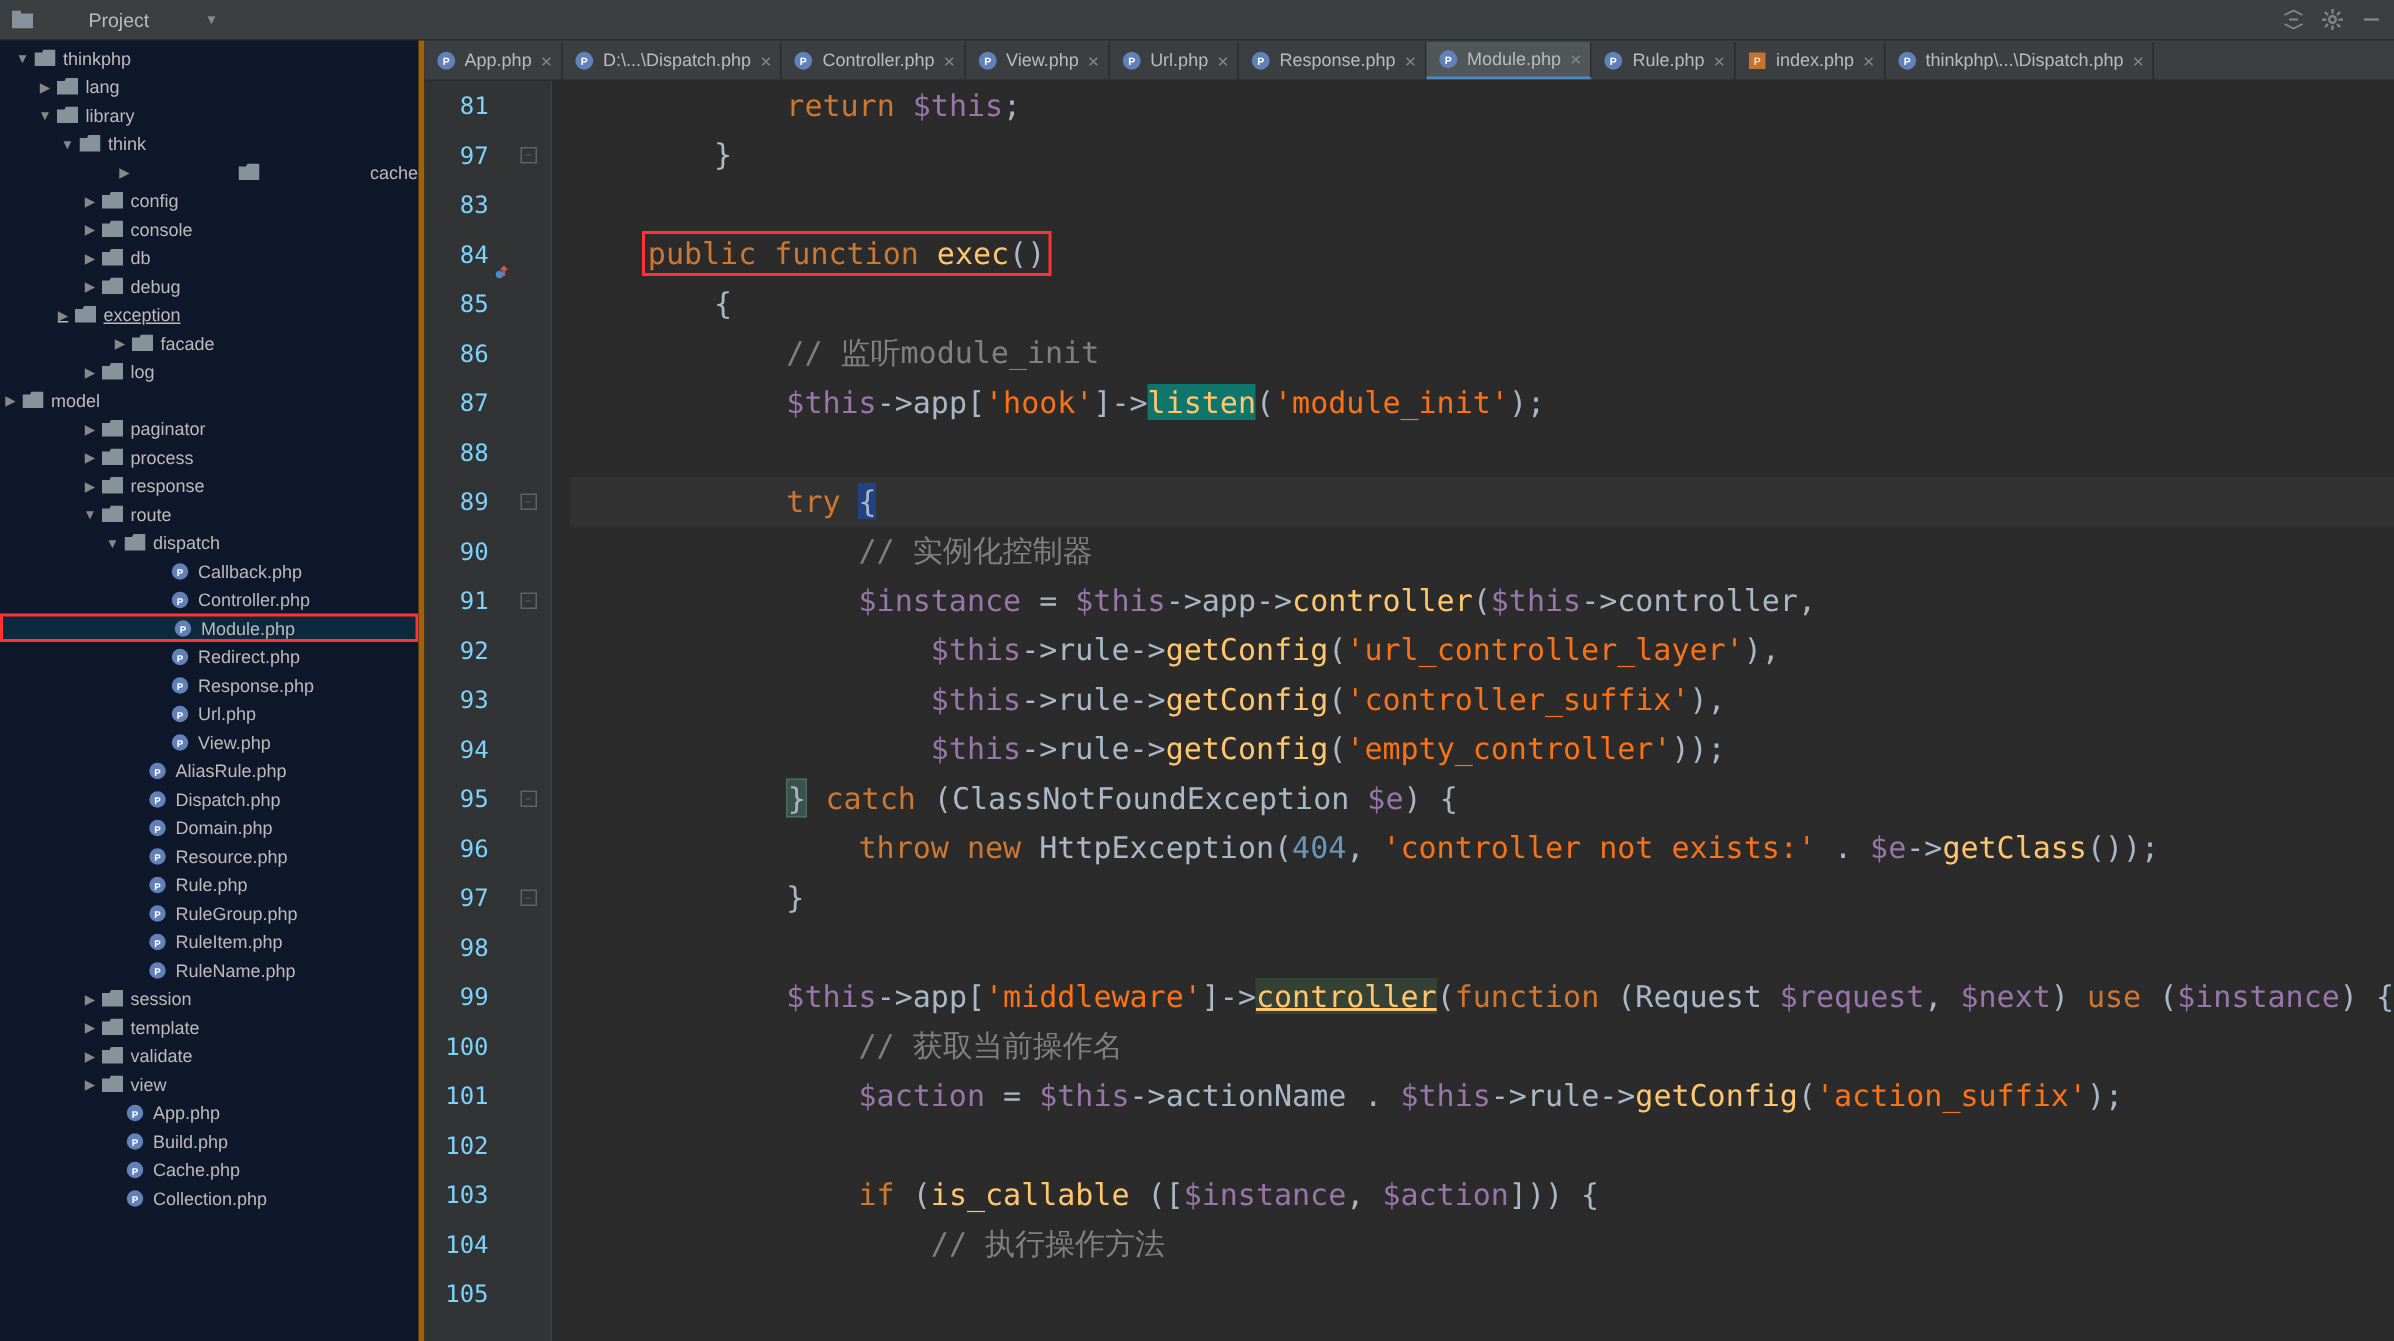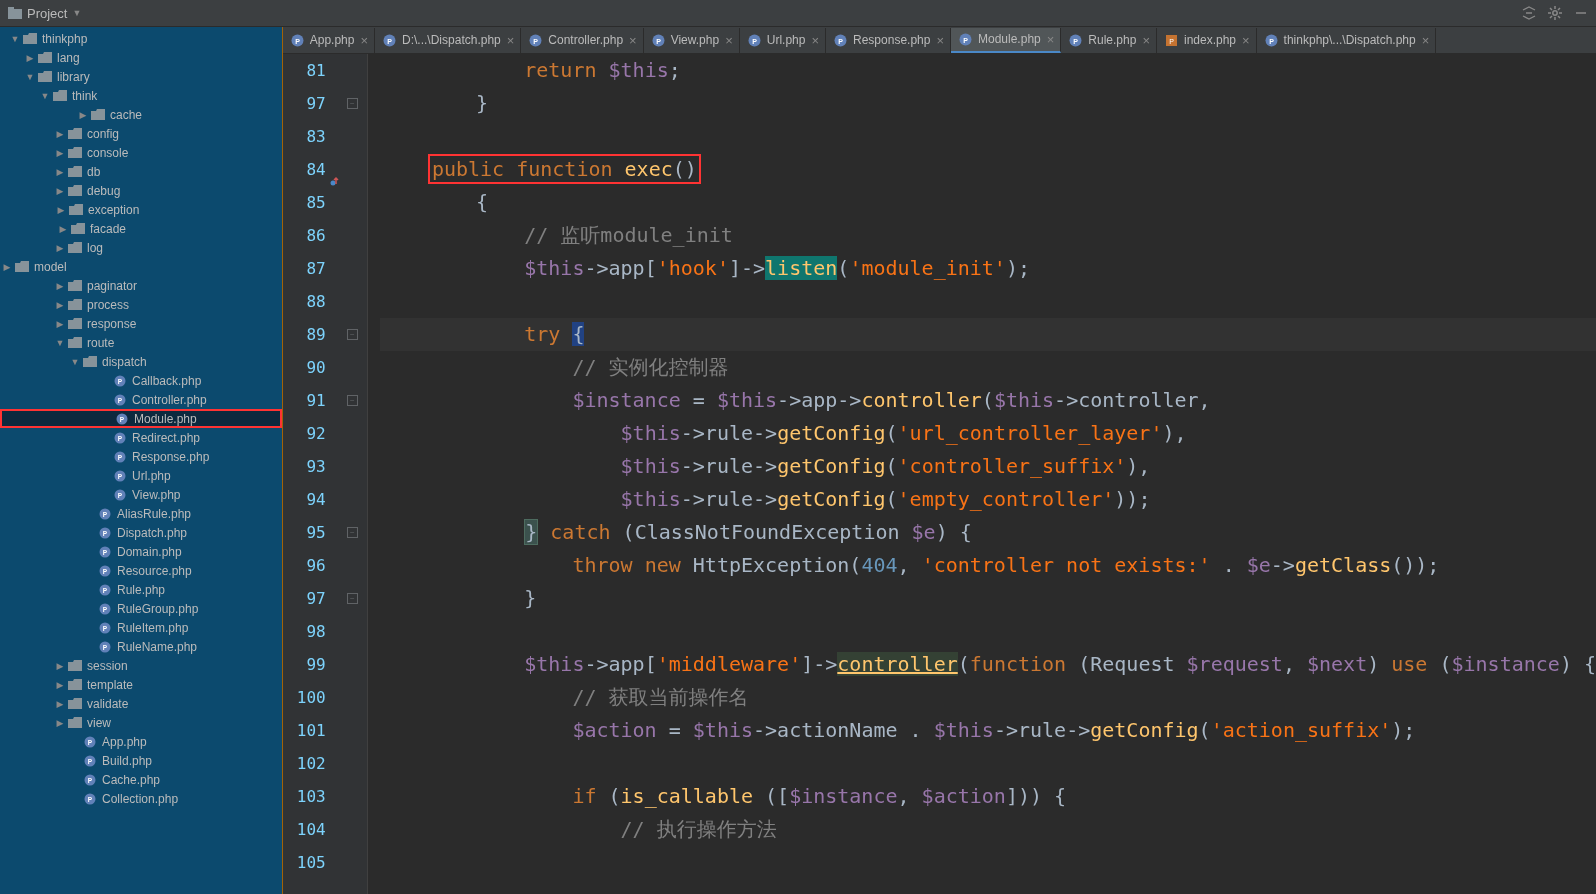--- a/index.html
+++ b/index.html
@@ -19,30 +19,31 @@
   display: flex;
   align-items: center;
 }
 .project-label {
   display: flex;
   align-items: center;
   padding: 0 8px;
   color: #bbbbbb;
   height: 100%;
   cursor: pointer;
+  gap: 32px;
 }
 .project-label svg { margin-right: 5px; }
 .dropdown-arrow { margin-left: 5px; font-size: 9px; color: #888; }
 .top-spacer { flex: 1; }
 .top-icon { width: 22px; height: 22px; display: flex; align-items: center; justify-content: center; color: #888; margin-right: 4px; cursor: pointer; }
 .main-area { display: flex; height: calc(100% - 27px); }
 .sidebar {
   width: 285px;
-  background: #0c4a6e;
-  border-right: 1px solid #a16207;
+  background: #0f172a;
+  border-right: 4px solid #a16207;
   overflow-y: auto;
   padding-top: 2px;
 }
 .tree-item {
   display: flex;
   align-items: center;
   height: 19px;
   padding-left: 0;
   color: #bbbbbb;
   cursor: pointer;
@@ -206,21 +207,21 @@
       </div>
       <div class="tree-item" style="padding-left: 38px;">
         <span class="tree-arrow expanded"></span>
         <span class="folder-icon">
           <svg viewBox="0 0 14 12">
             <path d="M0 2 L5 2 L6 0 L14 0 L14 11 L0 11 Z" fill="#87939a"></path>
           </svg>
         </span>
         <span class="tree-label">think</span>
       </div>
-      <div class="tree-item" style="padding-left: 76px;">
+      <div class="tree-item" style="padding-left: 76px; justify-content: space-between;">
         <span class="tree-arrow collapsed"></span>
         <span class="folder-icon">
           <svg viewBox="0 0 14 12">
             <path d="M0 2 L5 2 L6 0 L14 0 L14 11 L0 11 Z" fill="#87939a"></path>
           </svg>
         </span>
         <span class="tree-label">cache</span>
       </div>
       <div class="tree-item" style="padding-left: 53px;">
         <span class="tree-arrow collapsed"></span>
@@ -251,30 +252,30 @@
       </div>
       <div class="tree-item" style="padding-left: 53px;">
         <span class="tree-arrow collapsed"></span>
         <span class="folder-icon">
           <svg viewBox="0 0 14 12">
             <path d="M0 2 L5 2 L6 0 L14 0 L14 11 L0 11 Z" fill="#87939a"></path>
           </svg>
         </span>
         <span class="tree-label">debug</span>
       </div>
-      <div class="tree-item" style="padding-left: 54px;">
+      <div class="tree-item" style="padding-left: 35px; text-decoration: underline;">
         <span class="tree-arrow collapsed"></span>
         <span class="folder-icon">
           <svg viewBox="0 0 14 12">
             <path d="M0 2 L5 2 L6 0 L14 0 L14 11 L0 11 Z" fill="#87939a"></path>
           </svg>
         </span>
         <span class="tree-label">exception</span>
       </div>
-      <div class="tree-item" style="padding-left: 56px;">
+      <div class="tree-item" style="padding-left: 73px;">
         <span class="tree-arrow collapsed"></span>
         <span class="folder-icon">
           <svg viewBox="0 0 14 12">
             <path d="M0 2 L5 2 L6 0 L14 0 L14 11 L0 11 Z" fill="#87939a"></path>
           </svg>
         </span>
         <span class="tree-label">facade</span>
       </div>
       <div class="tree-item" style="padding-left: 53px;">
         <span class="tree-arrow collapsed"></span>

